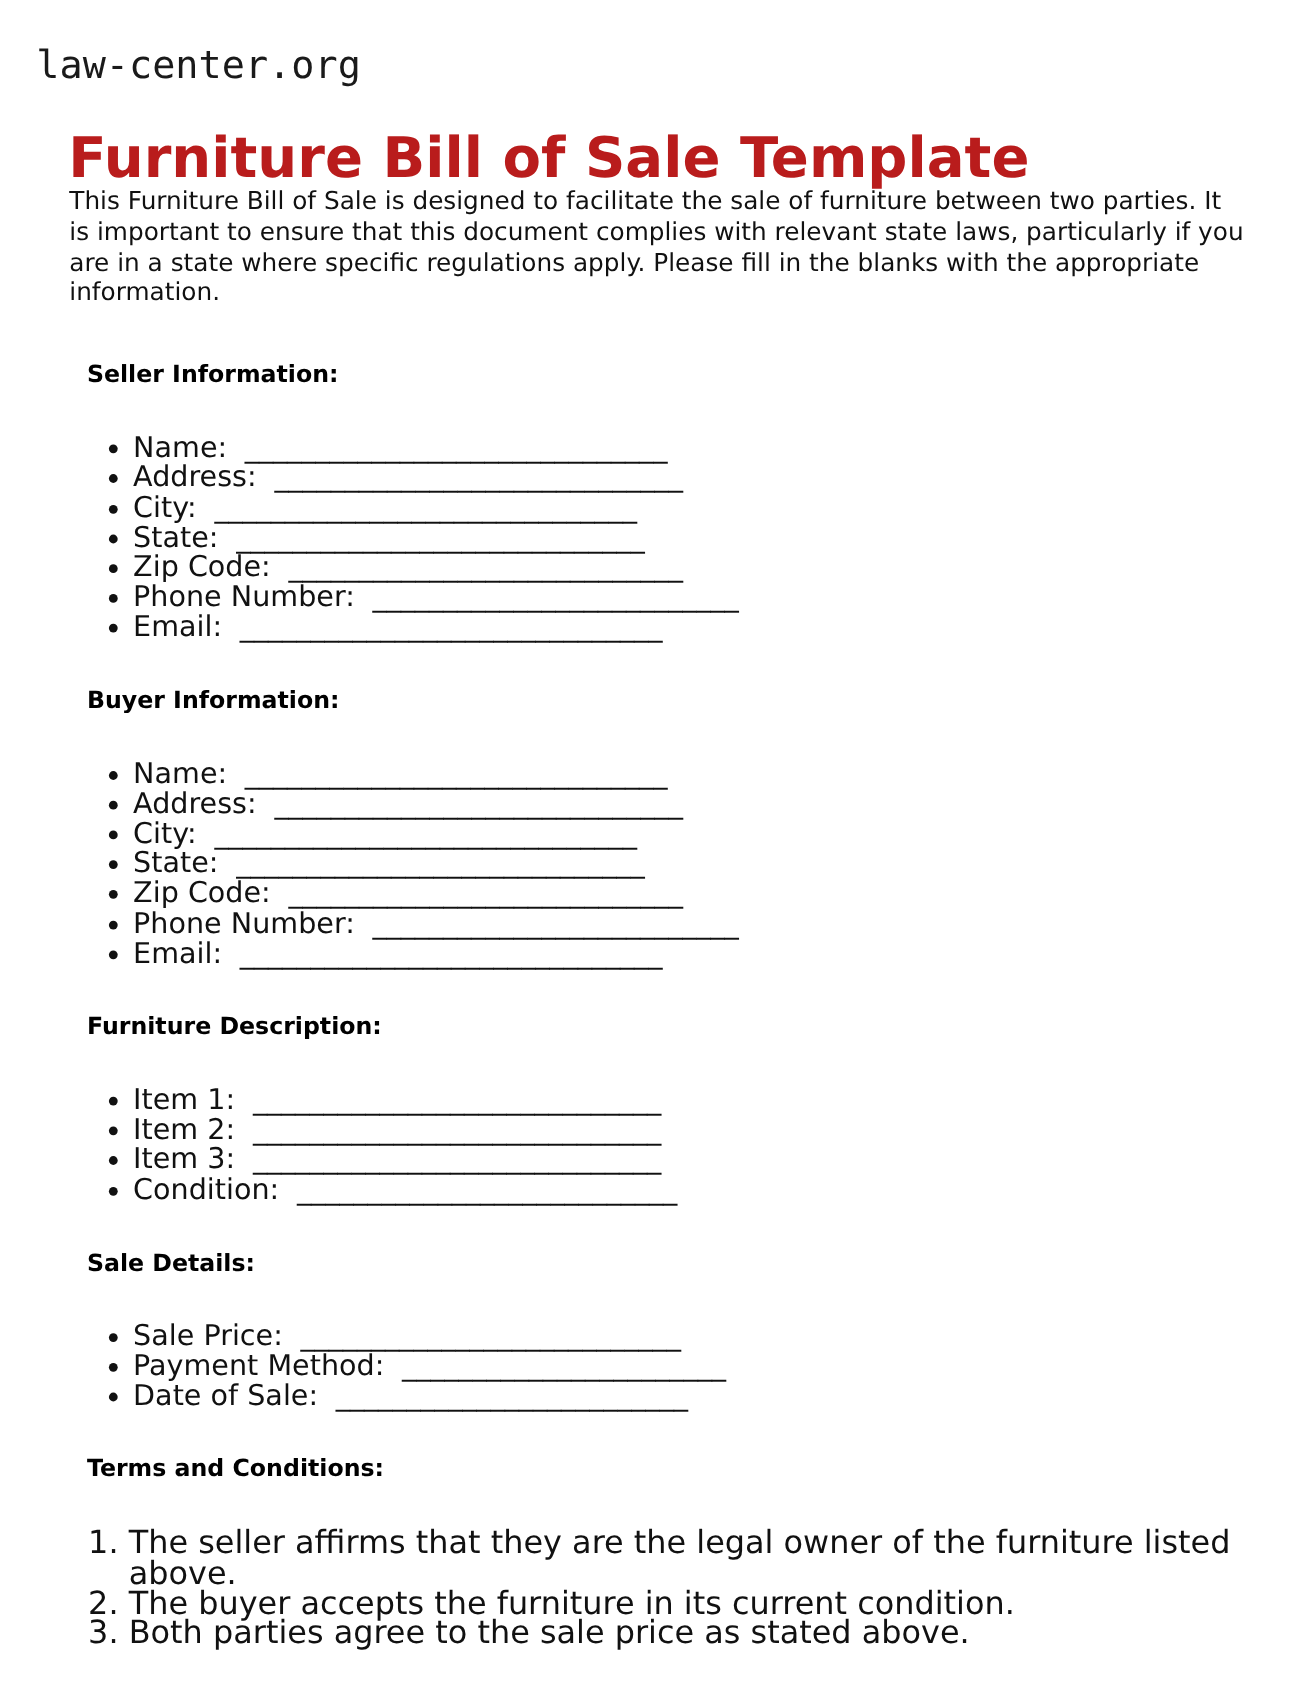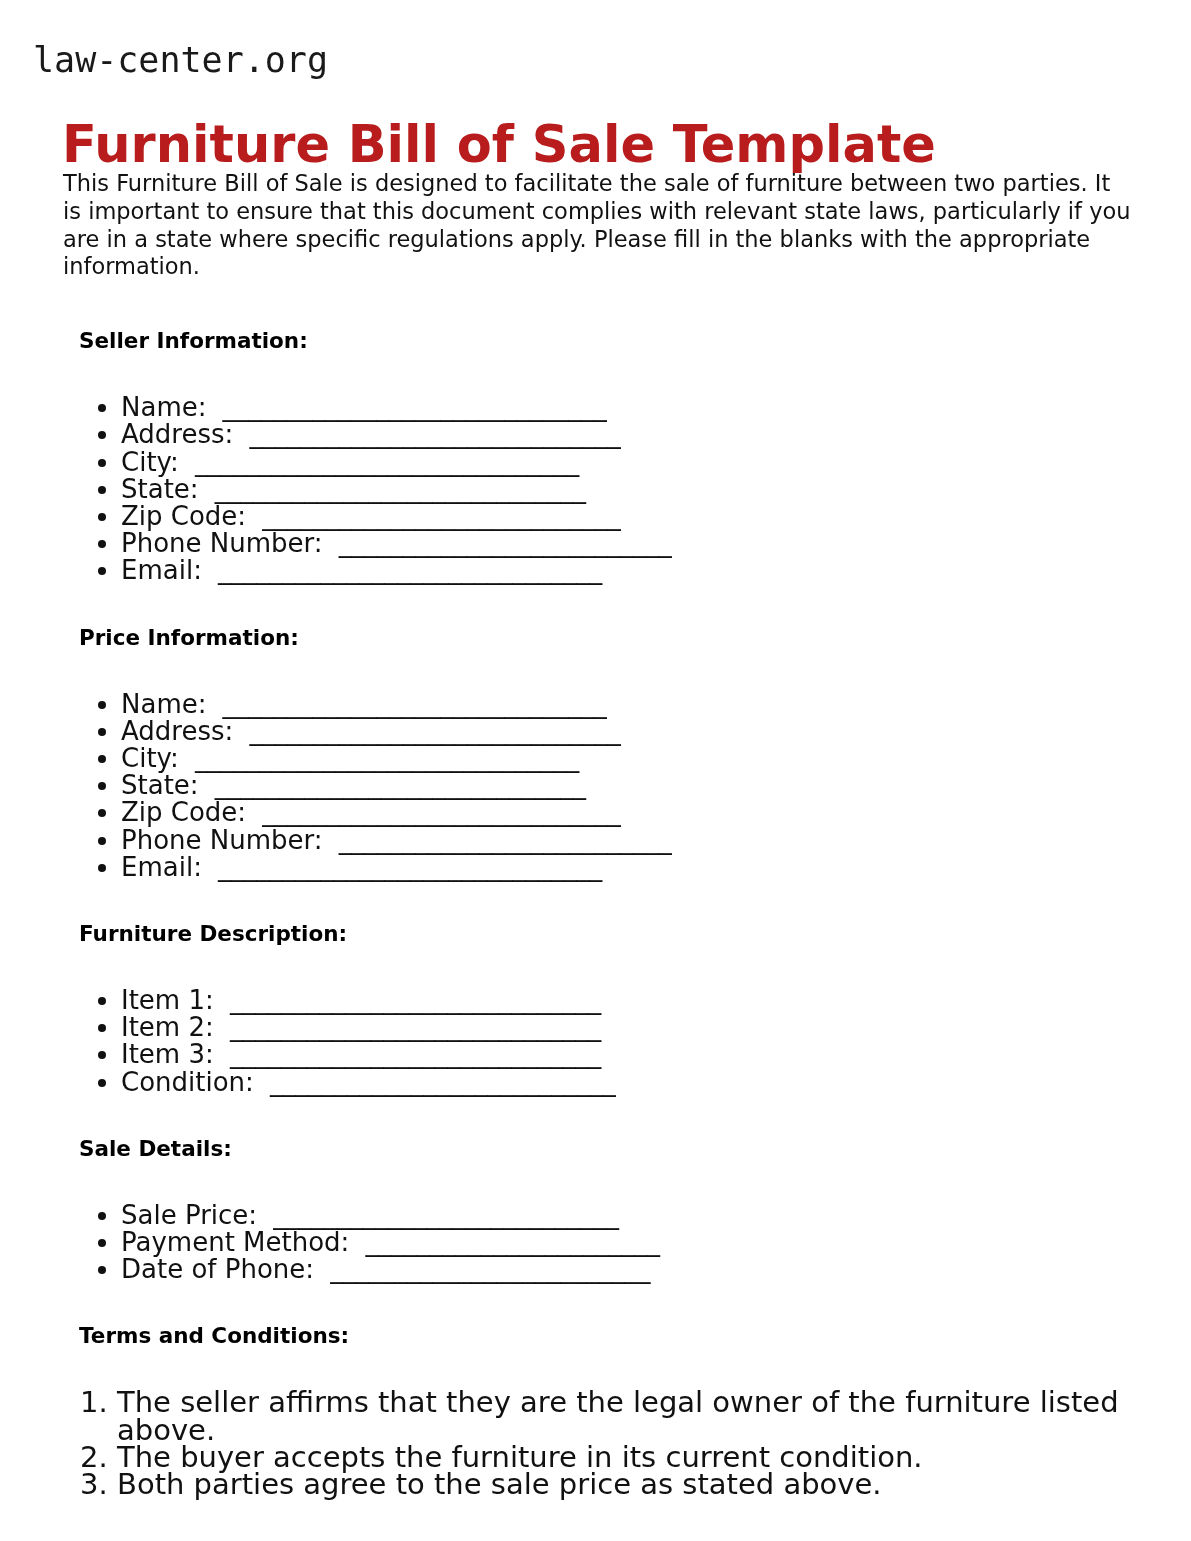--- a/index.html
+++ b/index.html
@@ -128,21 +128,21 @@
       <li><span>Address:</span><span class="blank">  _____________________________</span></li>
       <li><span>City:</span><span class="blank">  ______________________________</span></li>
       <li><span>State:</span><span class="blank">  _____________________________</span></li>
       <li><span>Zip Code:</span><span class="blank">  ____________________________</span></li>
       <li><span>Phone Number:</span><span class="blank">  __________________________</span></li>
       <li><span>Email:</span><span class="blank">  ______________________________</span></li>
     </ul>
 
     <div class="gap-md"></div>
 
-    <h2 class="section-heading">Price Information:</h2>
+    <h2 class="section-heading">Buyer Information:</h2>
 
     <div class="gap-md"></div>
 
     <ul class="fields">
       <li><span>Name:</span><span class="blank">  ______________________________</span></li>
       <li><span>Address:</span><span class="blank">  _____________________________</span></li>
       <li><span>City:</span><span class="blank">  ______________________________</span></li>
       <li><span>State:</span><span class="blank">  _____________________________</span></li>
       <li><span>Zip Code:</span><span class="blank">  ____________________________</span></li>
       <li><span>Phone Number:</span><span class="blank">  __________________________</span></li>
@@ -164,21 +164,21 @@
 
     <div class="gap-md"></div>
 
     <h2 class="section-heading">Sale Details:</h2>
 
     <div class="gap-md"></div>
 
     <ul class="fields">
       <li><span>Sale Price:</span><span class="blank">  ___________________________</span></li>
       <li><span>Payment Method:</span><span class="blank">  _______________________</span></li>
-      <li><span>Date of Phone:</span><span class="blank">  _________________________</span></li>
+      <li><span>Date of Sale:</span><span class="blank">  _________________________</span></li>
     </ul>
 
     <div class="gap-md"></div>
 
     <h2 class="section-heading">Terms and Conditions:</h2>
 
     <div class="gap-md"></div>
 
     <ol class="terms">
       <li>The seller affirms that they are the legal owner of the furniture listed above.</li>

